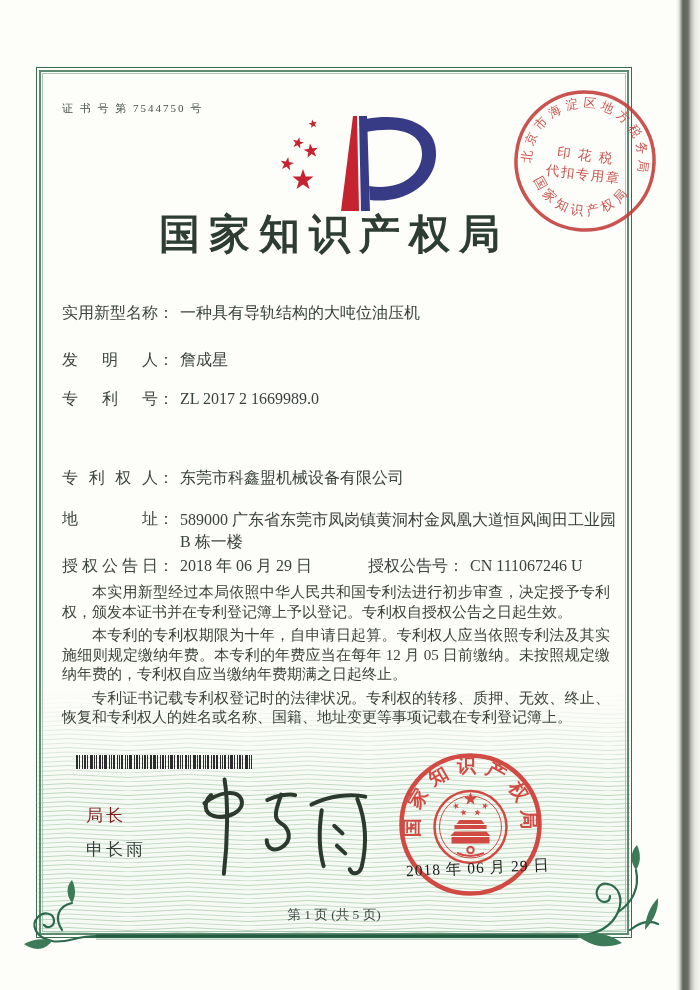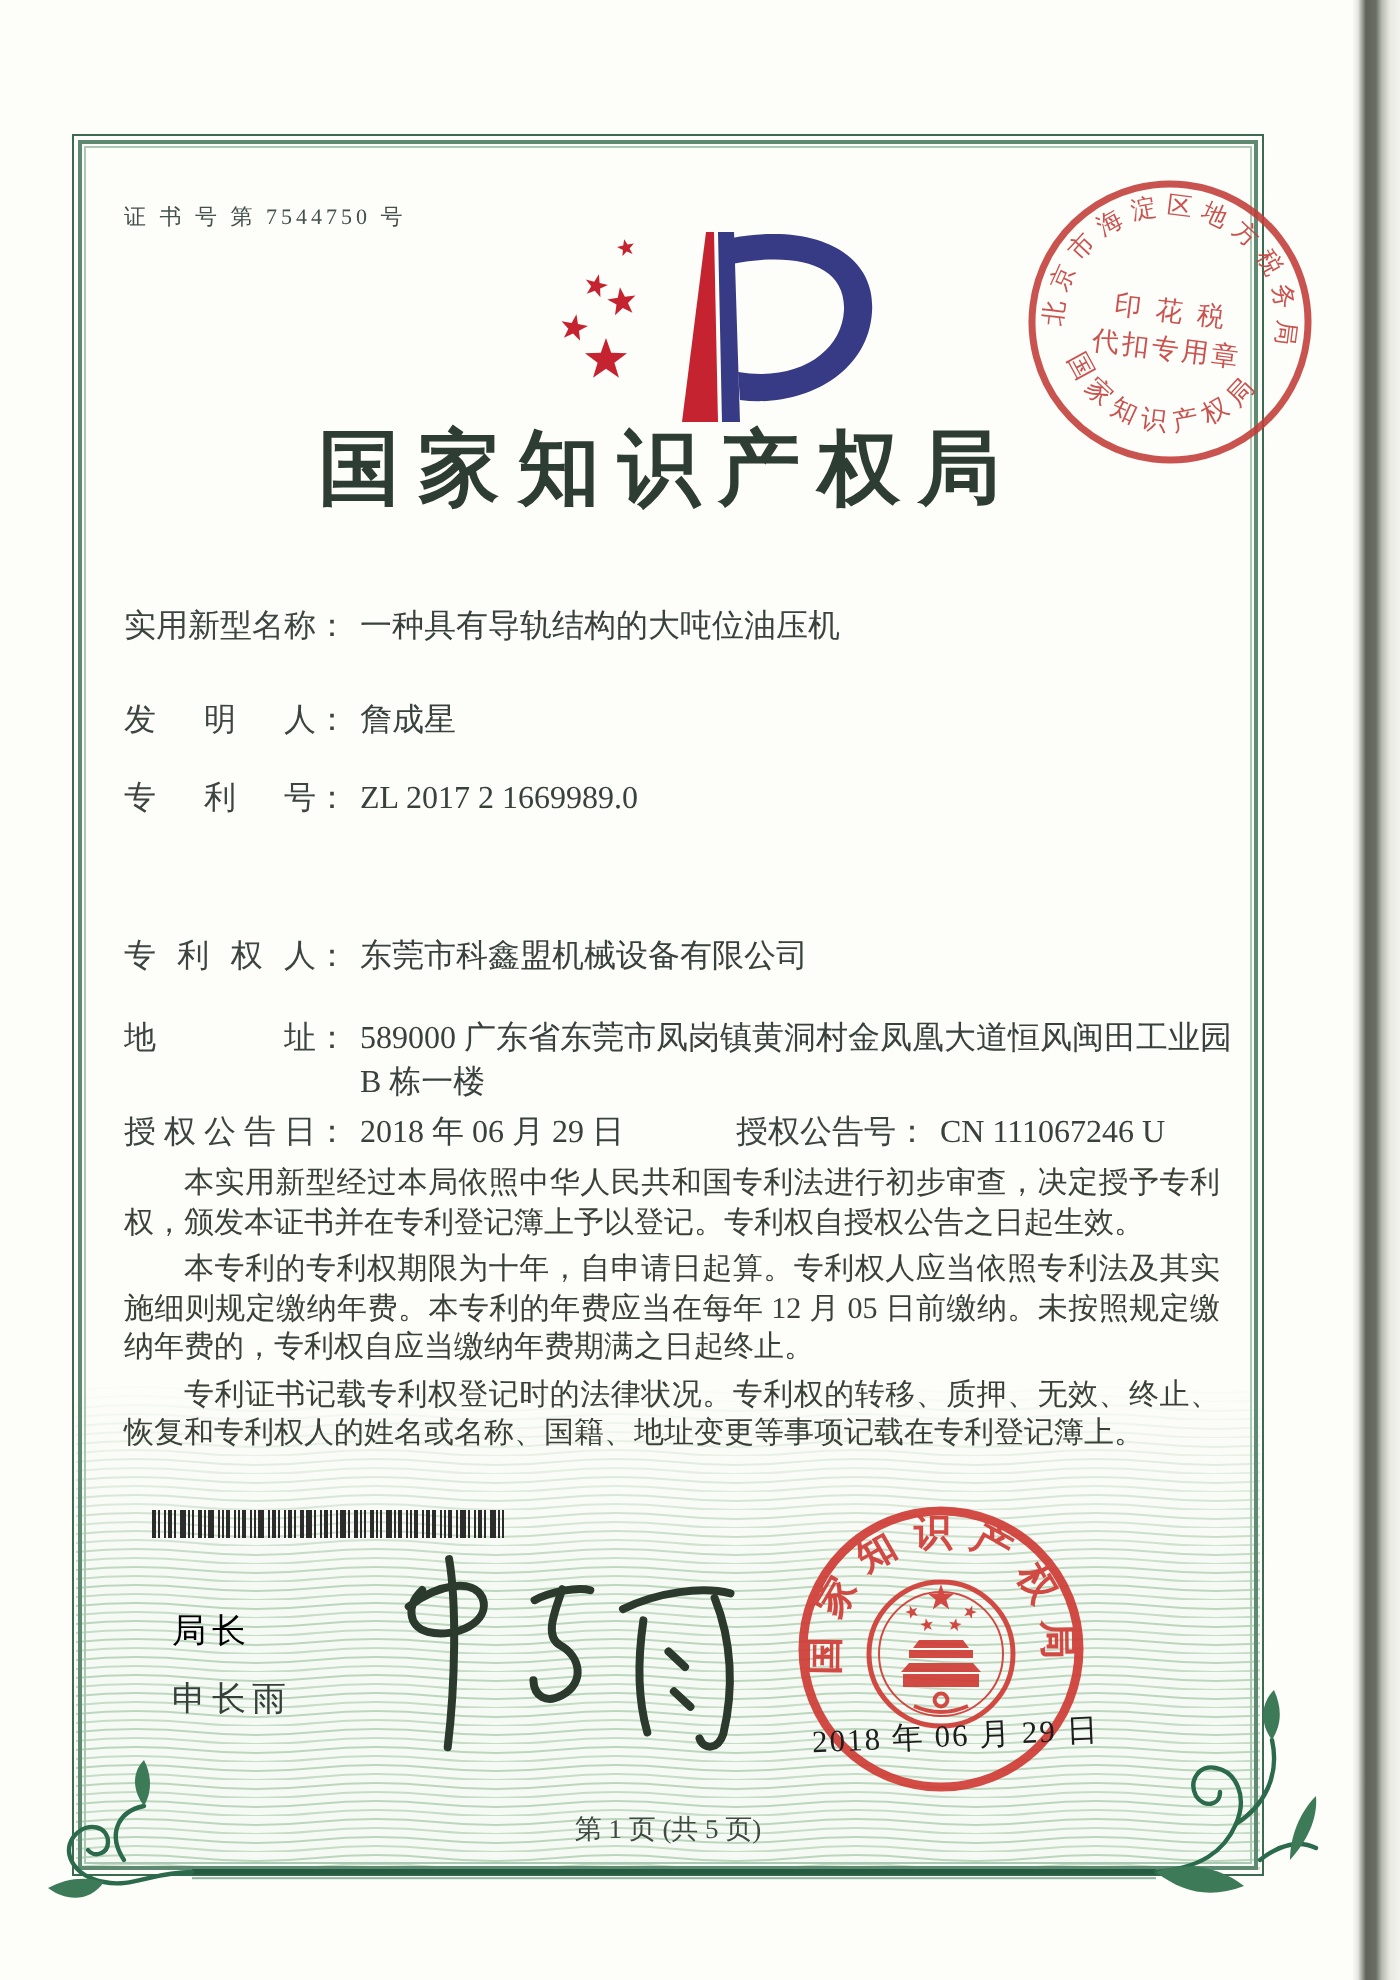--- a/index.html
+++ b/index.html
@@ -27,21 +27,21 @@
   .fvalue.wrap{display:inline-block;white-space:normal;width:440px;vertical-align:top;line-height:22px;}
   .auth-no{position:absolute;left:306px;top:0;}
 
   .paras{left:62px;top:583px;width:548px;z-index:5;color:#3a4238;font-size:15px;line-height:19.5px;text-align:justify;}
   .paras p{margin:0 0 4px 0;text-indent:2em;}
 
   .barcode{left:76px;top:755px;width:180px;height:14px;z-index:5;font-size:0;}
   .barcode span{display:inline-block;height:100%;background:#2c2c2c;}
   .barcode i{display:inline-block;height:100%;}
 
-  .director-title{left:86px;top:804px;font-size:17px;letter-spacing:3px;color:#000000;z-index:5;}
+  .director-title{left:86px;top:804px;font-size:17px;letter-spacing:3px;color:#7f1d1d;z-index:5;}
   .director-name{left:86px;top:838px;font-size:17px;letter-spacing:3px;color:#35403a;z-index:5;}
 
   .seal-date{left:406px;top:858px;font-size:15.5px;letter-spacing:1px;color:#1d1d1d;
              transform:rotate(-2.5deg);z-index:7;}
   .footer{left:36px;top:906px;width:596px;text-align:center;font-size:13.5px;color:#3f4a42;z-index:5;}
 
   .svgabs{position:absolute;z-index:4;}
   .z5{z-index:5;} .z6{z-index:6;}
 
   

